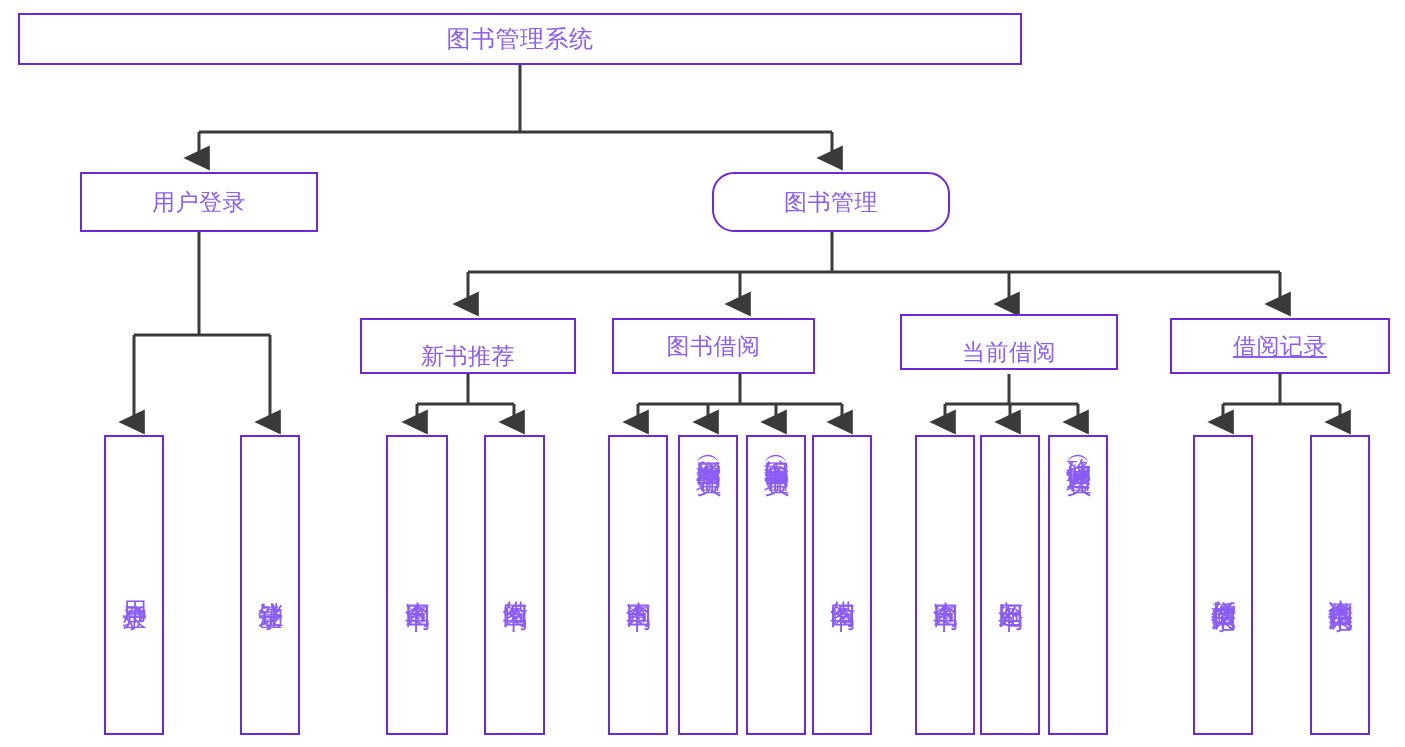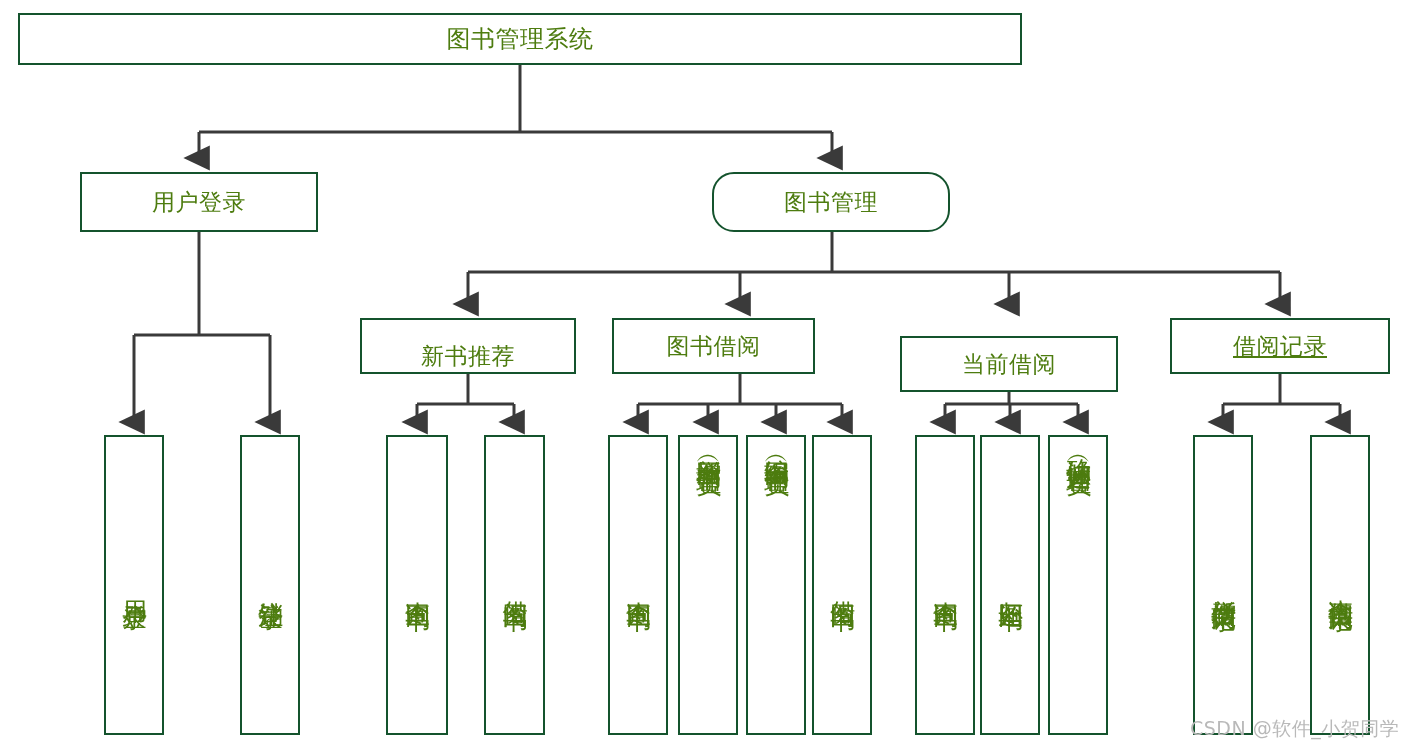--- a/index.html
+++ b/index.html
@@ -23,25 +23,25 @@
     left: 0;
     top: 0;
     width: 1405px;
     height: 747px;
     pointer-events: none;
   }
   .node {
     position: absolute;
     box-sizing: border-box;
     background: #ffffff;
-    border: 2px solid #14532d;
+    border: 2px solid #6d28d9;
     display: flex;
     align-items: center;
     justify-content: center;
-    color: #4d7c0f;
+    color: #8b5cf6;
   }
   .node-h {
     font-size: 23px;
     letter-spacing: 0.5px;
     white-space: nowrap;
   }
   .node-root .node-label { font-size: 24px; }
   .node-v {
     align-items: flex-start;
     padding-top: 2px;
@@ -134,21 +134,21 @@
   <div class="node node-h" style="left:712px; top:172px; width:238px; height:60px;border-radius:22px;">
     <span class="node-label">图书管理</span>
   </div>
 
   <div class="node node-h" style="left:360px; top:318px; width:216px; height:56px;align-items:flex-end;">
     <span class="node-label">新书推荐</span>
   </div>
   <div class="node node-h" style="left:604px; top:318px; width:203px; height:56px;margin-left:8px;">
     <span class="node-label">图书借阅</span>
   </div>
-  <div class="node node-h" style="left:900px; top:336px; width:218px; height:56px;">
+  <div class="node node-h" style="left:900px; top:314px; width:218px; height:56px;align-items:flex-end;">
     <span class="node-label">当前借阅</span>
   </div>
   <div class="node node-h" style="left:1170px; top:318px; width:220px; height:56px;text-decoration:underline;">
     <span class="node-label">借阅记录</span>
   </div>
 
   <div class="node node-v valign-mid" style="left:104px; top:435px; width:60px; height:300px;">
     <span class="node-label">用户登录</span>
   </div>
   <div class="node node-v valign-mid" style="left:240px; top:435px; width:60px; height:300px;">
@@ -185,15 +185,14 @@
     <span class="node-label">确认归还（管理员）</span>
   </div>
 
   <div class="node node-v valign-mid" style="left:1193px; top:435px; width:60px; height:300px;">
     <span class="node-label">新增借阅记录</span>
   </div>
   <div class="node node-v valign-mid" style="left:1310px; top:435px; width:60px; height:300px;">
     <span class="node-label">查询借阅记录</span>
   </div>
 
-  <div class="watermark">CSDN @软件_小贺同学</div>
 
 </div>
 
 </body></html>

